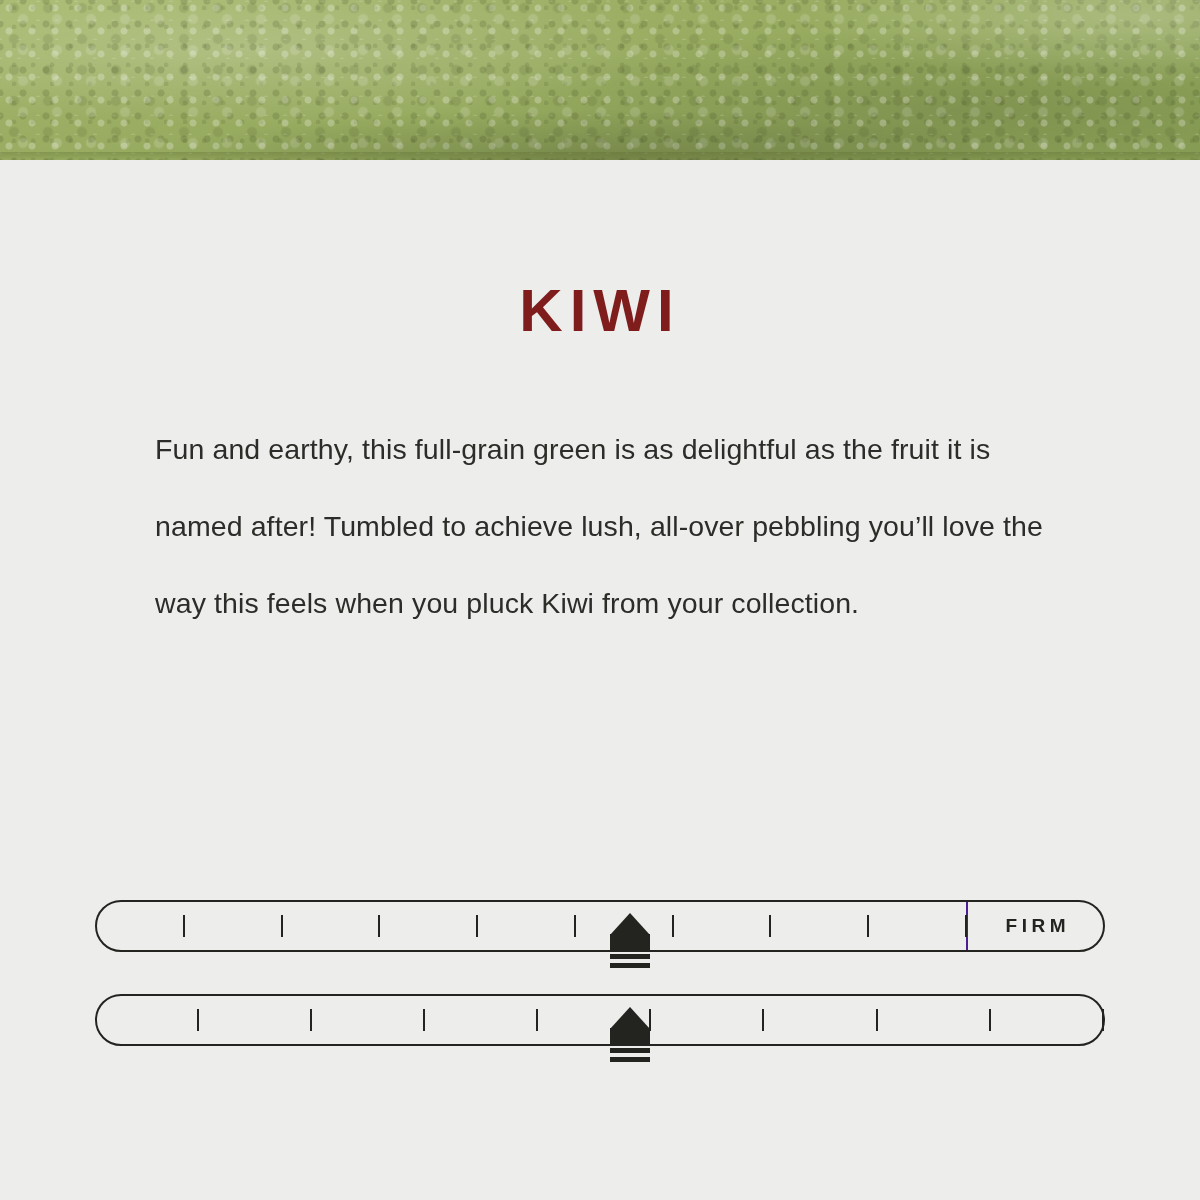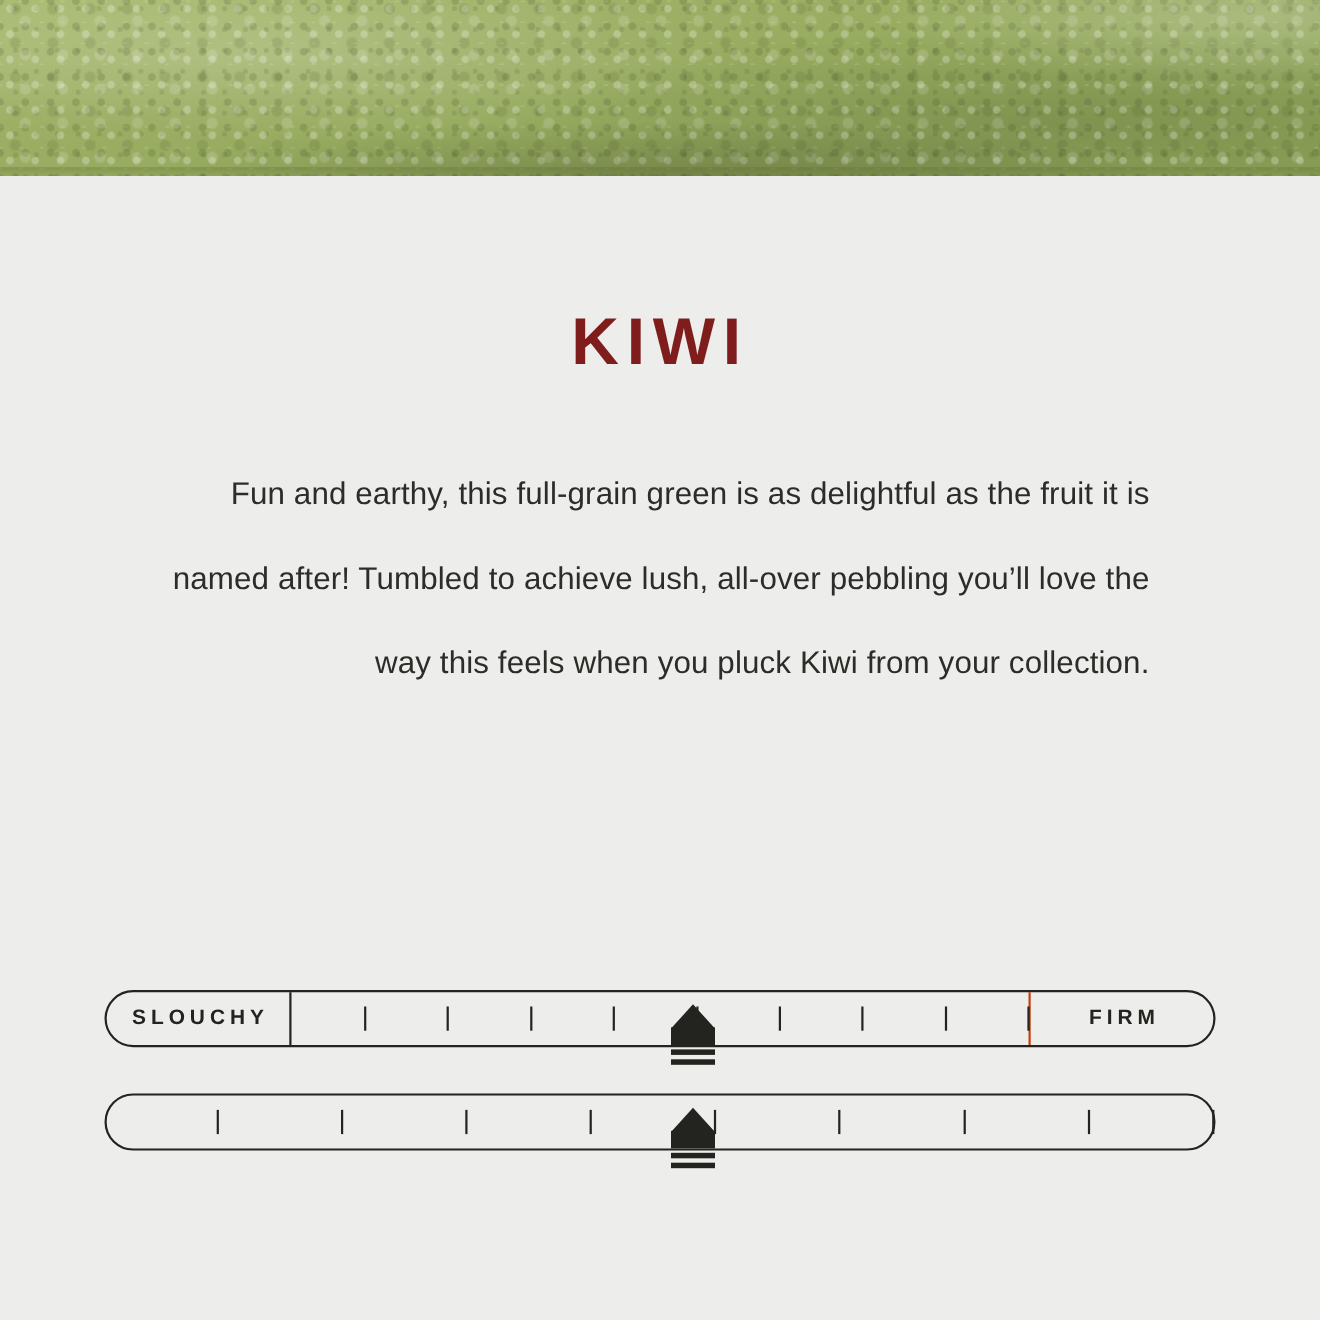--- a/index.html
+++ b/index.html
@@ -88,21 +88,21 @@
     font-size: 60px;
     font-weight: 700;
     letter-spacing: 7px;
     color: #7f1d1d;
     font-family: "Liberation Sans", sans-serif;
   }
 
   .description {
     margin: 66px auto 0 auto;
     width: 890px;
-    text-align: right;
+    text-align: left;
     font-size: 28.5px;
     line-height: 77px;
     color: #2c2d28;
     font-weight: 400;
     letter-spacing: 0.1px;
     font-family: "Liberation Sans", sans-serif;
   }
 
   
   .sliders {
@@ -137,22 +137,22 @@
     letter-spacing: 4.5px;
     color: #23241f;
     box-sizing: border-box;
     text-indent: 4.5px;
   }
   .cap-left {
     width: 168px;
     border-right: 2px solid #23241f;
   }
   .cap-right {
-    width: 168px;
-    border-left: 2px solid #c2410c;
+    width: 137px;
+    border-left: 2px solid #4c1d95;
   }
   .ticks {
     position: relative;
     flex: 1;
   }
   .tick {
     position: absolute;
     top: 50%;
     transform: translate(-50%, -50%);
     width: 2px;
@@ -207,61 +207,60 @@
     <div class="grain3"></div>
     <div class="swatch-edge"></div>
   </div>
 
   <div class="content">
     <h1 class="title">KIWI</h1>
     <p class="description">Fun and earthy, this full-grain green is as delightful as the fruit it is named after! Tumbled to achieve lush, all-over pebbling you’ll love the way this feels when you pluck Kiwi from your collection.</p>
   </div>
 
   <div class="sliders">
-
-    <div class="slider-row">
-      <div class="slider-track">
-        <div class="cap cap-left">SLOUCHY</div>
-        <div class="ticks">
-          <div class="tick" style="left:10%"></div>
-          <div class="tick" style="left:21.25%"></div>
-          <div class="tick" style="left:32.5%"></div>
-          <div class="tick" style="left:43.75%"></div>
-          <div class="tick" style="left:55%"></div>
-          <div class="tick" style="left:66.25%"></div>
-          <div class="tick" style="left:77.5%"></div>
-          <div class="tick" style="left:88.75%"></div>
-          <div class="tick" style="left:100%"></div>
-        </div>
-        <div class="cap cap-right">FIRM</div>
-      </div>
-      <div class="marker" style="left:53%">
-        <div class="head"></div>
-        <div class="body"></div>
-        <div class="stripe s1"></div>
-        <div class="stripe s2"></div>
-      </div>
-    </div>
 
     <div class="slider-row">
       <div class="slider-track">
         <div class="ticks">
           <div class="tick" style="left:10%"></div>
           <div class="tick" style="left:21.25%"></div>
           <div class="tick" style="left:32.5%"></div>
           <div class="tick" style="left:43.75%"></div>
           <div class="tick" style="left:55%"></div>
           <div class="tick" style="left:66.25%"></div>
           <div class="tick" style="left:77.5%"></div>
           <div class="tick" style="left:88.75%"></div>
           <div class="tick" style="left:100%"></div>
         </div>
+        <div class="cap cap-right">FIRM</div>
       </div>
       <div class="marker" style="left:53%">
         <div class="head"></div>
         <div class="body"></div>
         <div class="stripe s1"></div>
         <div class="stripe s2"></div>
       </div>
     </div>
 
+    <div class="slider-row">
+      <div class="slider-track">
+        <div class="ticks">
+          <div class="tick" style="left:10%"></div>
+          <div class="tick" style="left:21.25%"></div>
+          <div class="tick" style="left:32.5%"></div>
+          <div class="tick" style="left:43.75%"></div>
+          <div class="tick" style="left:55%"></div>
+          <div class="tick" style="left:66.25%"></div>
+          <div class="tick" style="left:77.5%"></div>
+          <div class="tick" style="left:88.75%"></div>
+          <div class="tick" style="left:100%"></div>
+        </div>
+      </div>
+      <div class="marker" style="left:53%">
+        <div class="head"></div>
+        <div class="body"></div>
+        <div class="stripe s1"></div>
+        <div class="stripe s2"></div>
+      </div>
+    </div>
+
   </div>
 </div>
 
 </body></html>

